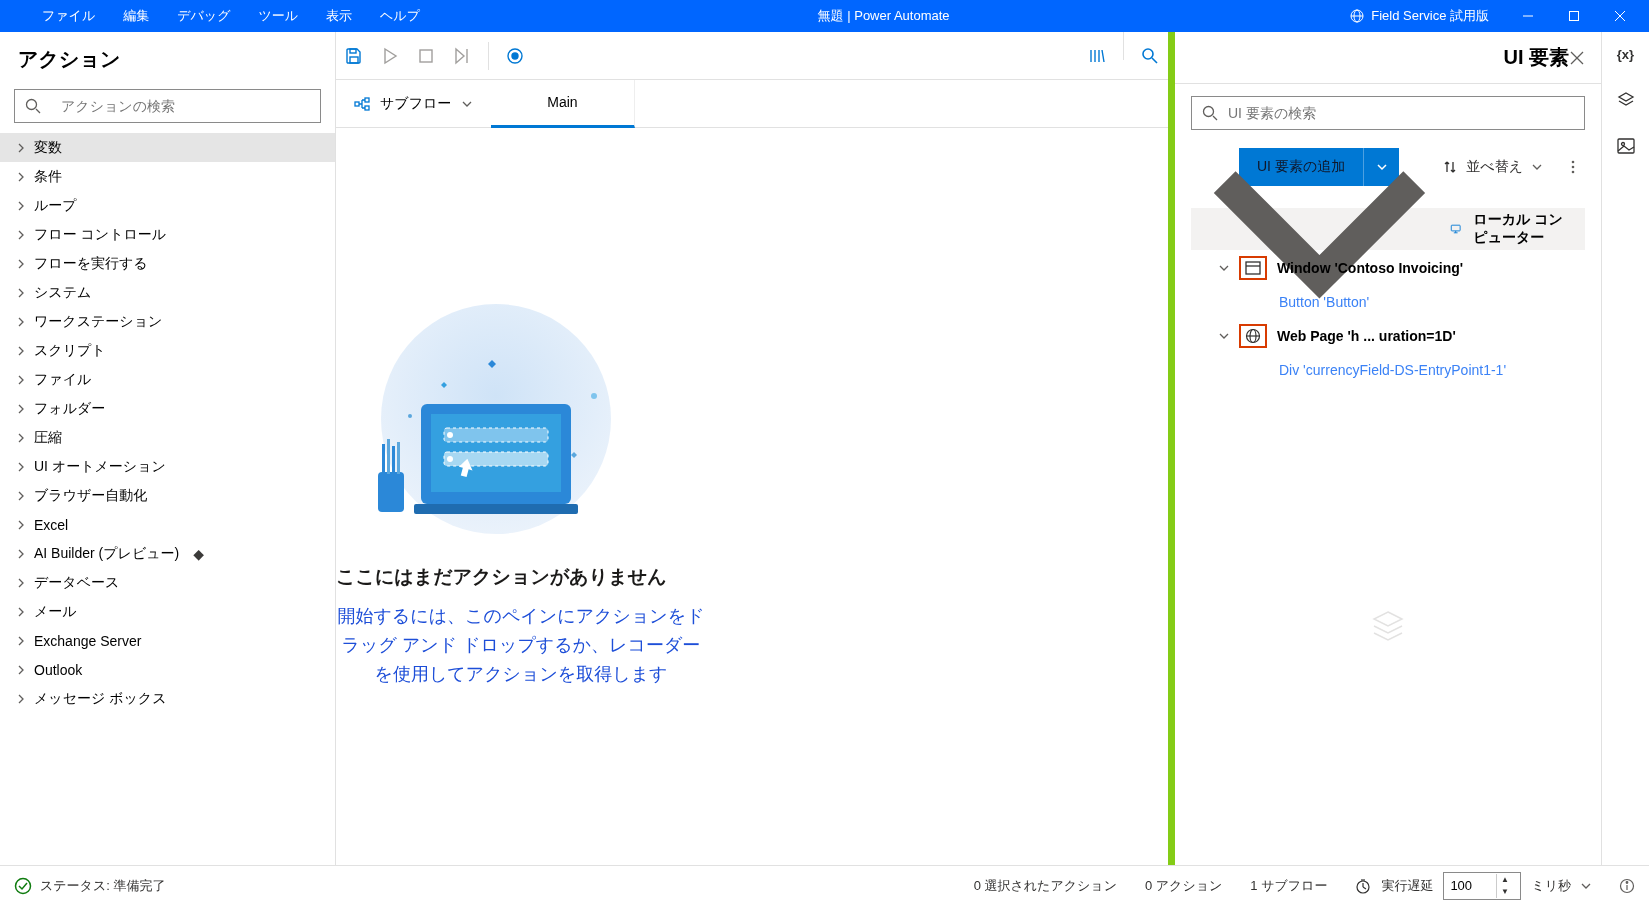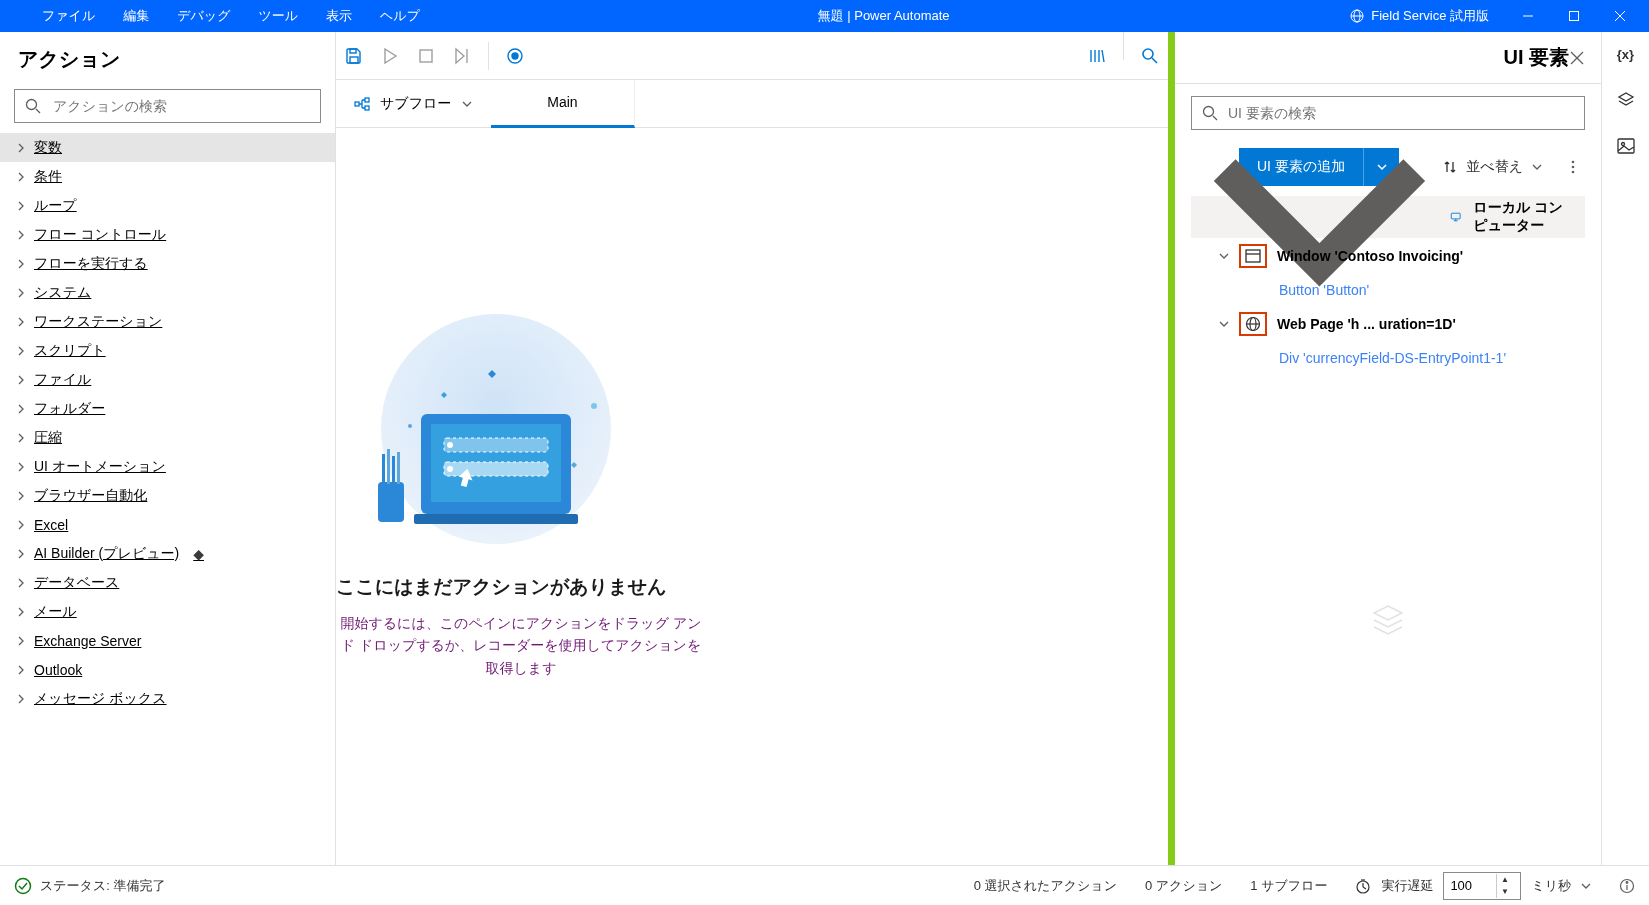--- a/index.html
+++ b/index.html
@@ -15,65 +15,65 @@
 .trial svg { width: 16px; height: 16px; }
 .win-btn { width: 46px; height: 32px; display: flex; align-items: center; justify-content: center; }
 .win-btn svg { width: 12px; height: 12px; stroke: #fff; stroke-width: 1; fill: none; }
 
 
 .body { flex: 1; display: flex; min-height: 0; }
 
 
 .actions-panel { width: 336px; border-right: 1px solid #e1e1e1; display: flex; flex-direction: column; }
 .actions-header { padding: 14px 18px 12px; font-size: 20px; font-weight: 600; }
-.search-box { margin: 4px 14px 10px; height: 34px; border: 1px solid #8a8a8a; display: flex; align-items: center; padding: 0 10px; gap: 12px; }
+.search-box { margin: 4px 14px 10px; height: 34px; border: 1px solid #8a8a8a; display: flex; align-items: center; padding: 0 10px; gap: 20px; }
 .search-box input { border: none; outline: none; flex: 1; font-size: 14px; background: transparent; }
 .search-box svg { width: 16px; height: 16px; }
 .actions-tree { flex: 1; overflow-y: auto; position: relative; }
 .actions-tree::-webkit-scrollbar { width: 12px; }
 .actions-tree::-webkit-scrollbar-thumb { background: #c1c1c1; }
-.tree-item { height: 29px; display: flex; align-items: center; padding-left: 16px; gap: 8px; font-size: 14px; cursor: pointer; text-decoration: underline; }
+.tree-item { height: 29px; display: flex; align-items: center; padding-left: 16px; gap: 8px; font-size: 14px; cursor: pointer; }
 .tree-item.selected { background: #e5e5e5; }
 .tree-item .chev { width: 10px; height: 10px; }
 .tree-item .extra { margin-left: 6px; color: #3b3a39; }
 
 
 .center { flex: 1; display: flex; flex-direction: column; border-right: 7px solid #84cc16; }
 .toolbar { height: 48px; display: flex; align-items: center; border-bottom: 1px solid #e1e1e1; }
 .tb-group { display: flex; align-items: center; }
 .tb-btn { width: 36px; height: 48px; display: flex; align-items: center; justify-content: center; }
 .tb-btn svg { width: 18px; height: 18px; }
 .tb-sep { width: 1px; height: 28px; background: #e1e1e1; margin: 0 8px; }
 .toolbar-right { margin-left: auto; display: flex; }
 
 .subflow-bar { height: 48px; display: flex; align-items: center; border-bottom: 1px solid #e1e1e1; }
 .subflow-btn { display: flex; align-items: center; gap: 10px; padding: 0 18px; font-size: 14px; height: 48px; }
 .subflow-btn svg.icn { width: 16px; height: 16px; }
 .tab { height: 48px; display: flex; align-items: center; padding: 0 56px; font-size: 14px; border-bottom: 3px solid #0078d4; font-weight: 400; border-right: 1px solid #eee; }
 
 .canvas { flex: 1; display: flex; flex-direction: column; align-items: flex-start; justify-content: center; color: #323130; }
 .canvas-title { font-size: 19px; font-weight: 600; margin-top: 30px; color: #1b1a19; }
-.canvas-sub { font-size: 14px; color: #701a75; text-align: center; margin-top: 12px; line-height: 1.6; max-width: 370px; }
+.canvas-sub { font-size: 18px; color: #1d4ed8; text-align: center; margin-top: 12px; line-height: 1.6; max-width: 370px; }
 
 
 .ui-panel { width: 426px; display: flex; flex-direction: column; }
 .ui-header { height: 52px; display: flex; align-items: center; justify-content: flex-end; padding: 0 16px; border-bottom: 1px solid #e1e1e1; font-size: 20px; font-weight: 600; }
 .ui-header .close { width: 16px; height: 16px; }
 .ui-body { padding: 12px 16px 0; display: flex; flex-direction: column; flex: 1; }
 .ui-search { height: 34px; border: 1px solid #8a8a8a; display: flex; align-items: center; padding: 0 10px; gap: 10px; }
 .ui-search input { border: none; outline: none; flex: 1; font-size: 14px; }
 .ui-search svg { width: 16px; height: 16px; }
 .ui-actions { display: flex; align-items: center; margin-top: 18px; gap: 18px; }
 .add-btn { display: flex; height: 38px; }
-.add-btn-main { background: #0078d4; color: #ffffff; padding: 0 18px; display: flex; align-items: center; font-size: 14px; margin-left: 48px; }
+.add-btn-main { background: #0078d4; color: #0f172a; padding: 0 18px; display: flex; align-items: center; font-size: 14px; margin-left: 48px; }
 .add-btn-drop { background: #0078d4; color: #fff; width: 36px; display: flex; align-items: center; justify-content: center; border-left: 1px solid rgba(255,255,255,0.3); }
 .sort-btn { margin-left: auto; display: flex; align-items: center; gap: 8px; font-size: 14px; color: #323130; }
 .more-btn { width: 24px; display: flex; justify-content: center; }
 
-.ui-tree { margin-top: 10px; flex: 1; display: flex; flex-direction: column; }
+.ui-tree { margin-top: 22px; flex: 1; display: flex; flex-direction: column; }
 .ui-group-header { height: 42px; background: #f3f2f1; display: flex; align-items: center; padding: 0 10px; gap: 12px; font-size: 14px; font-weight: 600; }
 .ui-node { height: 36px; display: flex; align-items: center; gap: 10px; font-size: 14px; }
 .ui-node .chev2 { width: 10px; height: 10px; }
 .node-icon-box { width: 28px; height: 24px; border: 2px solid #d83b01; display: flex; align-items: center; justify-content: center; }
 .node-icon-box svg { width: 16px; height: 16px; }
 .ui-leaf { padding-left: 88px; font-size: 14px; color: #3b82f6; height: 32px; display: flex; align-items: center; }
 .ui-placeholder { flex: 1; display: flex; align-items: center; justify-content: center; opacity: 0.3; }
 
 
 .right-rail { width: 48px; border-left: 1px solid #e1e1e1; display: flex; flex-direction: column; align-items: center; padding-top: 12px; gap: 26px; }

